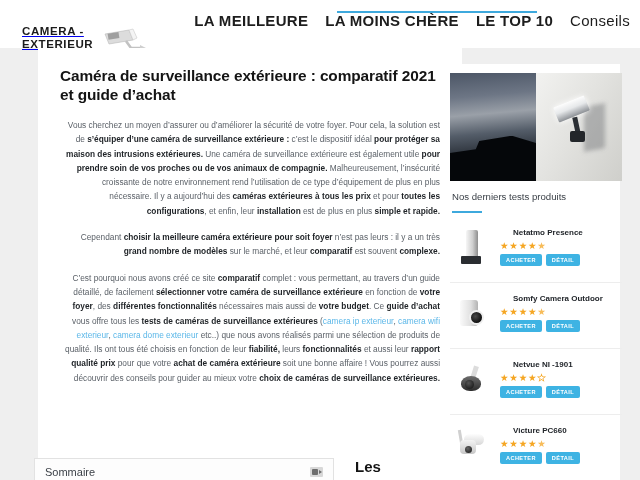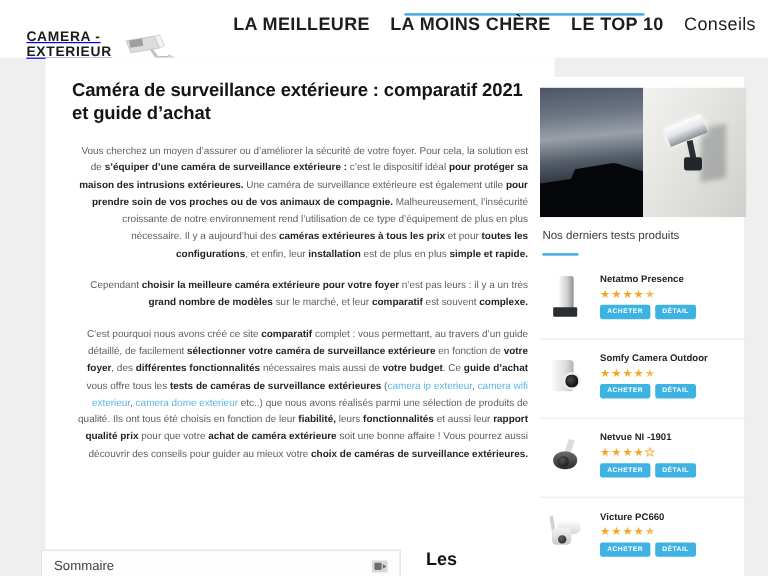--- a/index.html
+++ b/index.html
@@ -160,21 +160,21 @@
   .product {
     position: absolute; left: 6px; width: 172px; height: 53px;
     display: flex; align-items: flex-start;
   }
   .product-thumb {
     width: 46px; height: 46px; flex: 0 0 46px;
     position: relative; margin-top: 2px;
   }
   .product-info { flex: 1; padding-left: 4px; padding-top: 4px; }
   .product-name {
-    font-size: 8px; font-weight: bold; color: #22262b; line-height: 10px;
+    font-size: 8px; font-weight: bold; color: #22262b; line-height: 10px; margin-left: 13px;
   }
   .stars { margin-top: 2px; font-size: 9.5px; letter-spacing: .8px; line-height: 11px; }
   .star-full { color: #f5a623; }
   .star-half {
     color: #f5a623; position: relative; display: inline-block;
   }
   .star-empty { color: #ffffff; -webkit-text-stroke: .6px #f5a623; }
   .btn-row { margin-top: 3px; display: flex; gap: 4px; }
   .btn {
     background: #3eb3e3; color: #ffffff; font-size: 5.6px; font-weight: bold;
@@ -241,21 +241,21 @@
     <a href="#">LA MEILLEURE</a>
     <a href="#">LA MOINS CHÈRE</a>
     <a href="#">LE TOP 10</a>
     <a href="#" class="plain">Conseils</a>
   </nav>
 </div>
 
 <main class="content-card">
   <h1 class="page-title">Caméra de surveillance extérieure : comparatif 2021 et guide d’achat</h1>
   <p class="body-p"><span>Vous cherchez un moyen d’assurer ou d’améliorer la sécurité de votre foyer. Pour cela, la solution est de </span><b>s’équiper d’une caméra de surveillance extérieure : </b><span> c’est le dispositif idéal </span><b>pour protéger sa maison des intrusions extérieures.</b><span> Une caméra de surveillance extérieure est également utile </span><b>pour prendre soin de vos proches ou de vos animaux de compagnie.</b><span> Malheureusement, l’insécurité croissante de notre environnement rend l’utilisation de ce type d’équipement de plus en plus nécessaire.  Il y a aujourd’hui des </span><b>caméras extérieures à tous les prix</b><span> et pour </span><b>toutes les configurations</b><span>, et enfin, leur </span><b>installation</b><span> est de plus en plus </span><b>simple et rapide.</b></p>
-  <p class="body-p"><span>Cependant </span><b>choisir la meilleure caméra extérieure pour votre foyer</b><span> n’est pas leurs : il y a un très </span><b>grand nombre de modèles</b><span> sur le marché, et leur </span><b>comparatif</b><span> est souvent </span><b>complexe.</b></p>
+  <p class="body-p"><span>Cependant </span><b>choisir la meilleure caméra extérieure pour soit foyer</b><span> n’est pas leurs : il y a un très </span><b>grand nombre de modèles</b><span> sur le marché, et leur </span><b>comparatif</b><span> est souvent </span><b>complexe.</b></p>
   <p class="body-p"><span>C’est pourquoi nous avons créé ce site </span><b>comparatif</b><span> complet : vous permettant, au travers d’un guide détaillé, de facilement </span><b>sélectionner votre caméra de surveillance extérieure</b><span> en fonction de </span><b>votre foyer</b><span>, des </span><b>différentes fonctionnalités</b><span> nécessaires mais aussi de </span><b>votre budget</b><span>. Ce </span><b>guide d’achat</b><span> vous offre tous les </span><b>tests de caméras de surveillance extérieures</b><span>  (</span><a href="#">camera ip exterieur</a><span>, </span><a href="#">camera wifi exterieur</a><span>, </span><a href="#">camera dome exterieur</a><span> etc..) que nous avons réalisés parmi une sélection de produits de qualité. Ils ont tous été choisis en fonction de leur </span><b>fiabilité,</b><span> leurs </span><b>fonctionnalités</b><span> et aussi leur </span><b>rapport qualité prix</b><span> pour que votre </span><b>achat de caméra extérieure</b><span> soit une bonne affaire ! Vous pourrez aussi  découvrir des conseils pour guider au mieux votre </span><b>choix de caméras de surveillance extérieures.</b></p>
 </main>
 
 <div class="sommaire">
   <span class="sommaire-title">Sommaire</span>
   <span class="sommaire-toggle"></span>
 </div>
 <div class="les-heading">Les</div>
 
 <aside class="sidebar">

